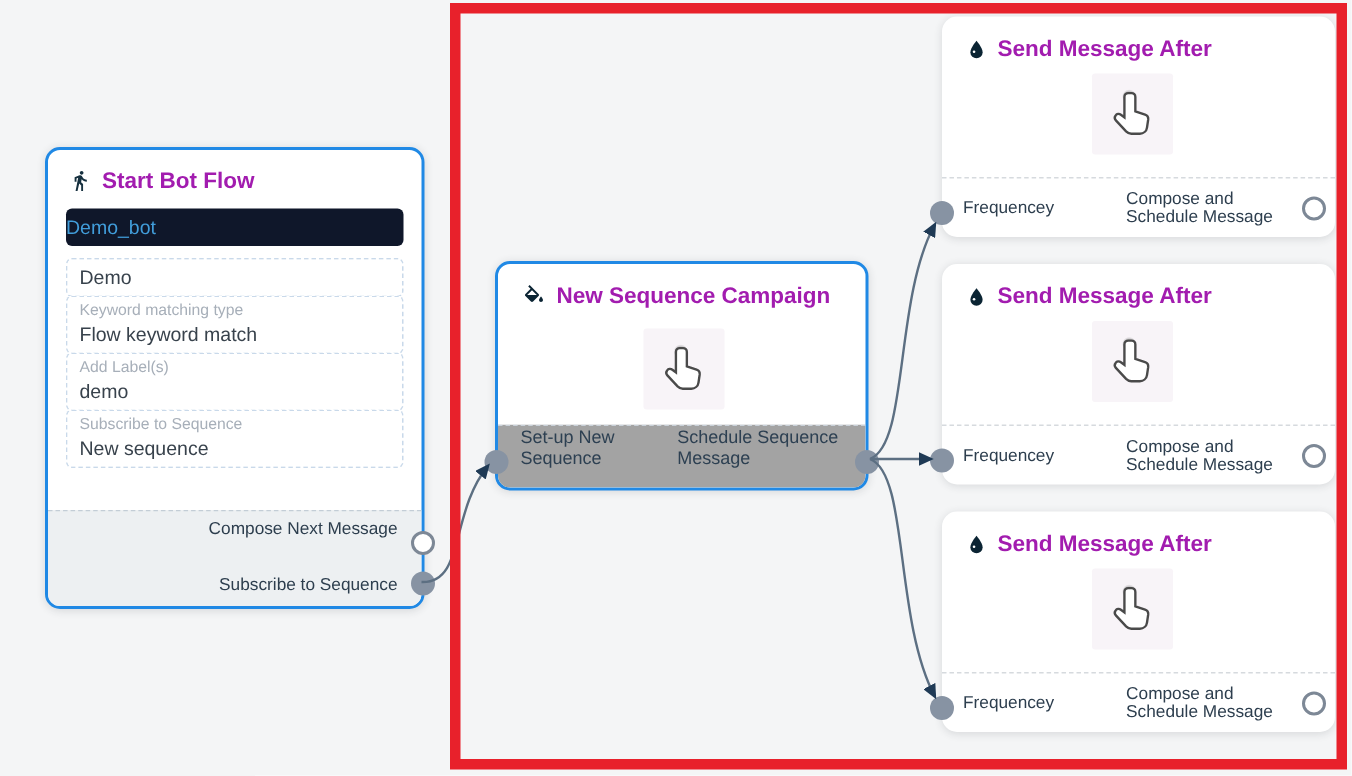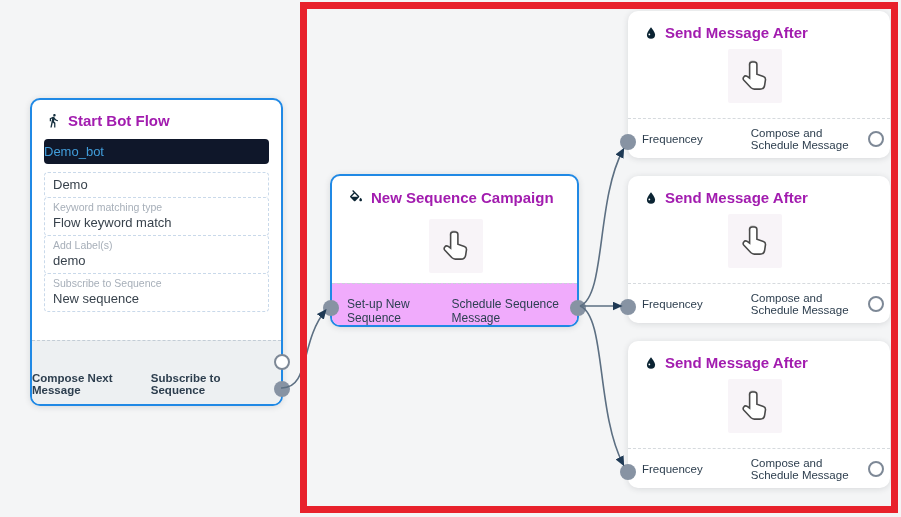--- a/index.html
+++ b/index.html
@@ -17,33 +17,33 @@
   .start-node{left:30px;top:98px;width:253px;height:308px;}
   .start-node .node-title{padding:12px 14px 8px 14px;}
   .bot-btn{margin:2px 12px 0 12px;height:25px;line-height:25px;text-align:left;
     background:#0f172a;color:#419dda;font-size:13px;border-radius:4px;cursor:pointer;}
   .fields{margin:9px 12px 0 12px;}
   .field{border:1px dashed #c9d9ea;border-radius:4px;padding:3px 8px 4px 8px;margin-top:-1px;background:#fff;}
   .field-label{font-size:10.5px;color:#a7afb9;line-height:13px;}
   .field-value{font-size:13px;color:#38424c;line-height:17px;}
   .start-footer{position:absolute;left:0;right:0;bottom:0;height:64px;background:#edf0f2;
     border-top:1px dashed #c3cdd6;border-radius:0 0 8px 8px;
-    display:flex;justify-content:space-between;align-items:flex-end;
-    padding:6px 16px 8px 0;box-sizing:border-box;font-weight:bold;}
+    display:flex;flex-direction:column;justify-content:space-between;align-items:flex-end;
+    padding:6px 16px 8px 0;box-sizing:border-box;}
   .out-label{font-size:11.5px;color:#2d3e4e;}
   
   .port{position:absolute;width:16px;height:16px;border-radius:50%;box-sizing:border-box;z-index:4;cursor:pointer;}
   .port-filled{background:#8793a3;}
   .port-open{background:#fff;border:2.5px solid #7d8896;}
   
   .campaign-node{left:330px;top:174px;width:249px;height:153px;}
   .campaign-node .node-title{padding:13px 16px 0 16px;}
-  .campaign-footer{position:absolute;left:0;right:0;bottom:0;height:42px;background:#f0abfc;
+  .campaign-footer{position:absolute;left:0;right:0;bottom:0;height:42px;background:#a3a3a3;
     border-top:1px dashed #c9d1d9;border-radius:0 0 8px 8px;
-    display:flex;align-items:flex-end;gap:10px;padding-left:15px;box-sizing:border-box;}
+    display:flex;align-items:flex-start;gap:10px;padding-left:15px;box-sizing:border-box;}
   .campaign-footer span{font-size:12px;color:#2d4052;}
   
   .send-node{left:628px;width:262px;height:147px;}
   .send-node .node-title{padding:13px 16px 0 16px;}
   .send-footer{position:absolute;left:0;right:0;bottom:0;height:40px;
     border-top:1px dashed #d6dade;display:flex;align-items:center;
     padding:0 6px 0 14px;box-sizing:border-box;}
   .send-footer .in-label{font-size:11.5px;color:#2d3e4e;}
   .send-footer .right-group{margin-left:auto;display:flex;align-items:center;gap:6px;}
   .send-footer .right-group .out-label{font-size:11.5px;color:#2d3e4e;padding-left:48px;}

